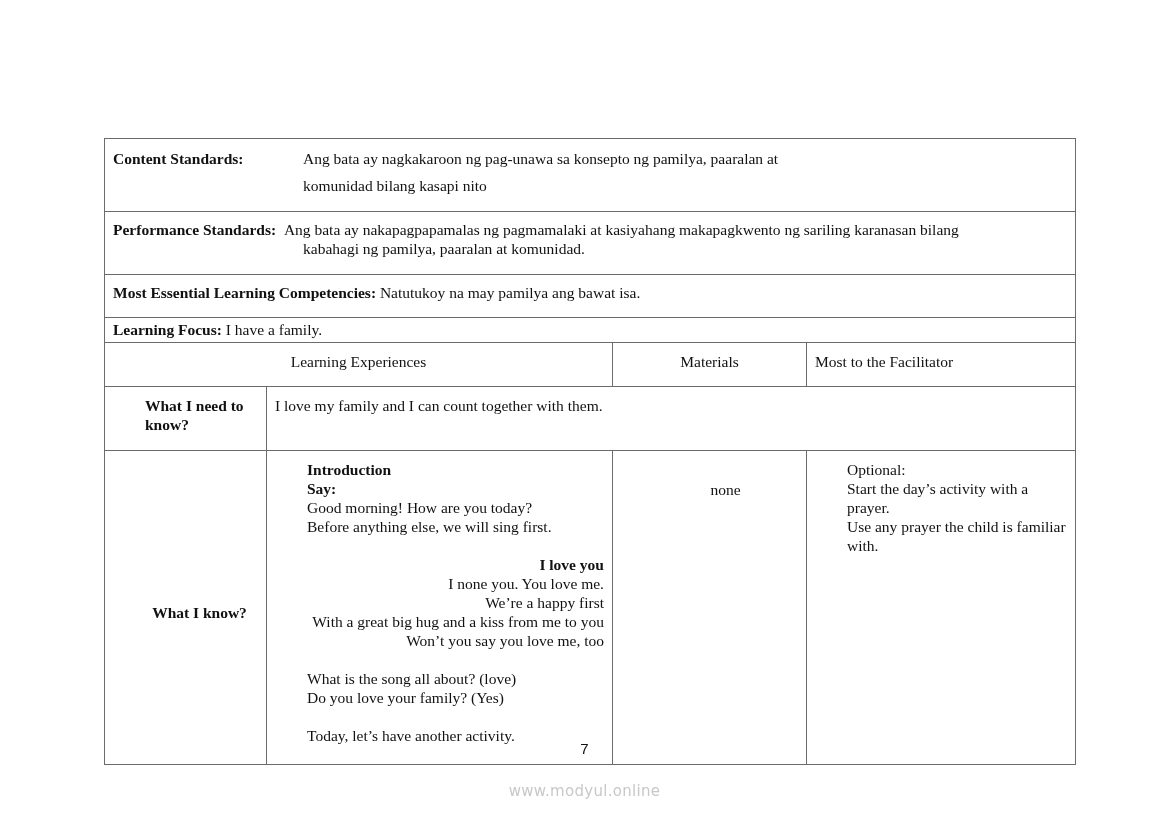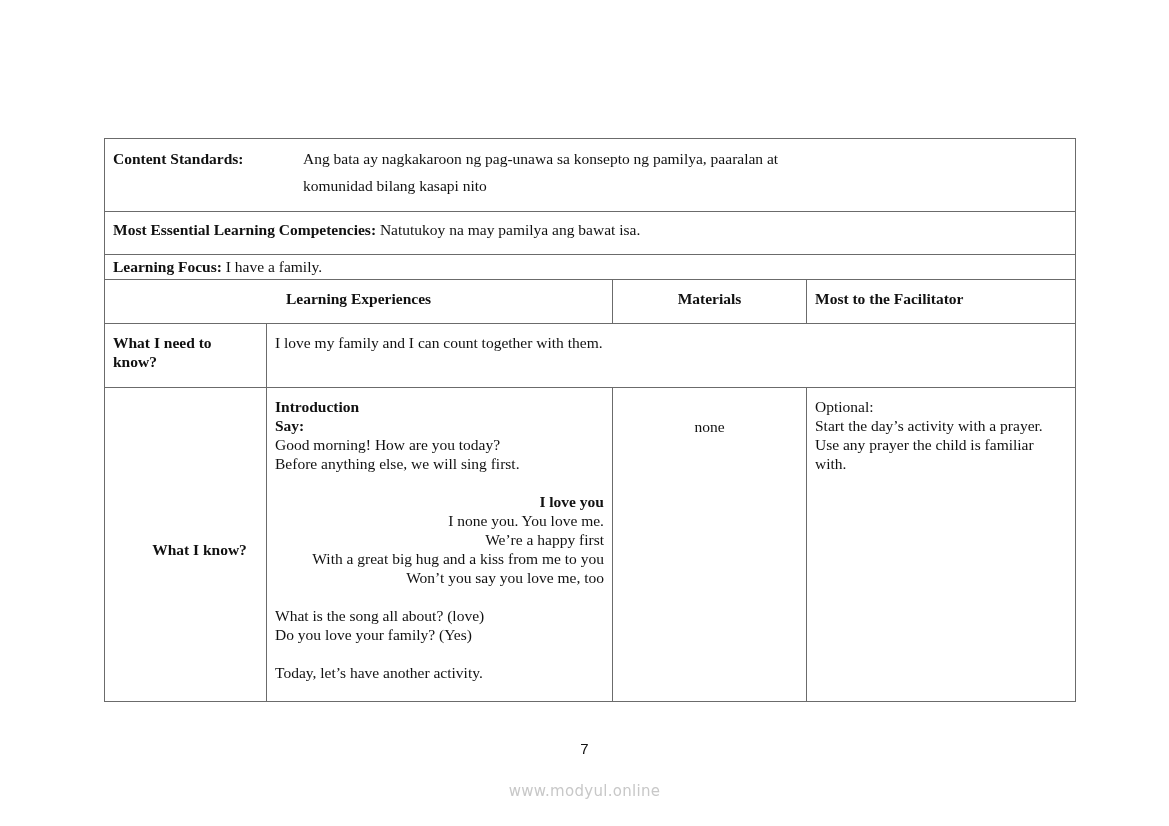--- a/index.html
+++ b/index.html
@@ -9,48 +9,54 @@
                border-collapse: collapse; table-layout: fixed; font-size: 15.5px; line-height: 19px; }
   .doc-table td { border: 1.5px solid #6b6b6b; vertical-align: top; padding: 0 8px; }
   b { font-weight: bold; }
   .row-cs td { height: 62px; padding-top: 10px; }
   .cs-label { display: inline-block; width: 190px; }
   .indent { display: block; padding-left: 190px; margin-top: 8px; }
   .row-ps td { height: 54px; padding-top: 8px; }
   .ps-indent { display: block; padding-left: 190px; }
   .row-melc td { height: 34px; padding-top: 8px; }
   .row-cf td { height: 22px; padding-top: 2px; }
-  .row-head td { height: 34px; font-weight: bold; padding-top: 9px; }
+  .row-head td { height: 34px; font-weight: normal; padding-top: 9px; }
   .center { text-align: center; }
   .row-need td { height: 54px; padding-top: 9px; }
   .row-know td { height: 304px; padding-top: 9px; }
   .row-know td.mid { vertical-align: middle; text-align: center; font-weight: bold; padding-left: 36px; }
   .song { text-align: right; }
   .gap { height: 19px; }
   .page-num { position: absolute; left: 0; width: 1169px; top: 740px; text-align: center;
               font-family: "Liberation Sans", sans-serif; font-size: 15px; color: #111; }
   .watermark { position: absolute; left: 0; width: 1169px; top: 782px; text-align: center;
                font-family: "DejaVu Sans", sans-serif; font-size: 15px; color: #c8c8c8; letter-spacing: 0.3px; }
-  .line { display: block; }
+  .line { display: block; margin-left: 32px; }
 </style>
 </head>
 <body>
 
 <table class="doc-table">
   <colgroup>
     <col style="width:162px">
       <col style="width:346px">
       <col style="width:194px">
       <col style="width:269px">
   </colgroup>
   <tbody>
       <tr class="row-cs">
     <td colspan="4">
       <b class="cs-label">Content Standards:</b><span>Ang bata ay nagkakaroon ng pag-unawa sa konsepto ng pamilya, paaralan at</span>
       <span class="indent">komunidad bilang kasapi nito</span>
+    </td>
+  </tr>
+  <tr class="row-ps">
+    <td colspan="4">
+      <b>Performance Standards:</b>&nbsp;&nbsp;<span>Ang bata ay nakapagpapamalas ng pagmamalaki at kasiyahang makapagkwento ng sariling karanasan bilang</span>
+      <span class="ps-indent">kabahagi ng pamilya, paaralan at komunidad.</span>
     </td>
   </tr>
   <tr class="row-melc">
     <td colspan="4">
       <b>Most Essential Learning Competencies:</b> <span>Natutukoy na may pamilya ang bawat isa.</span>
     </td>
   </tr>
   <tr class="row-cf">
     <td colspan="4">
       <b>Learning Focus:</b> <span>I have a family.</span>

